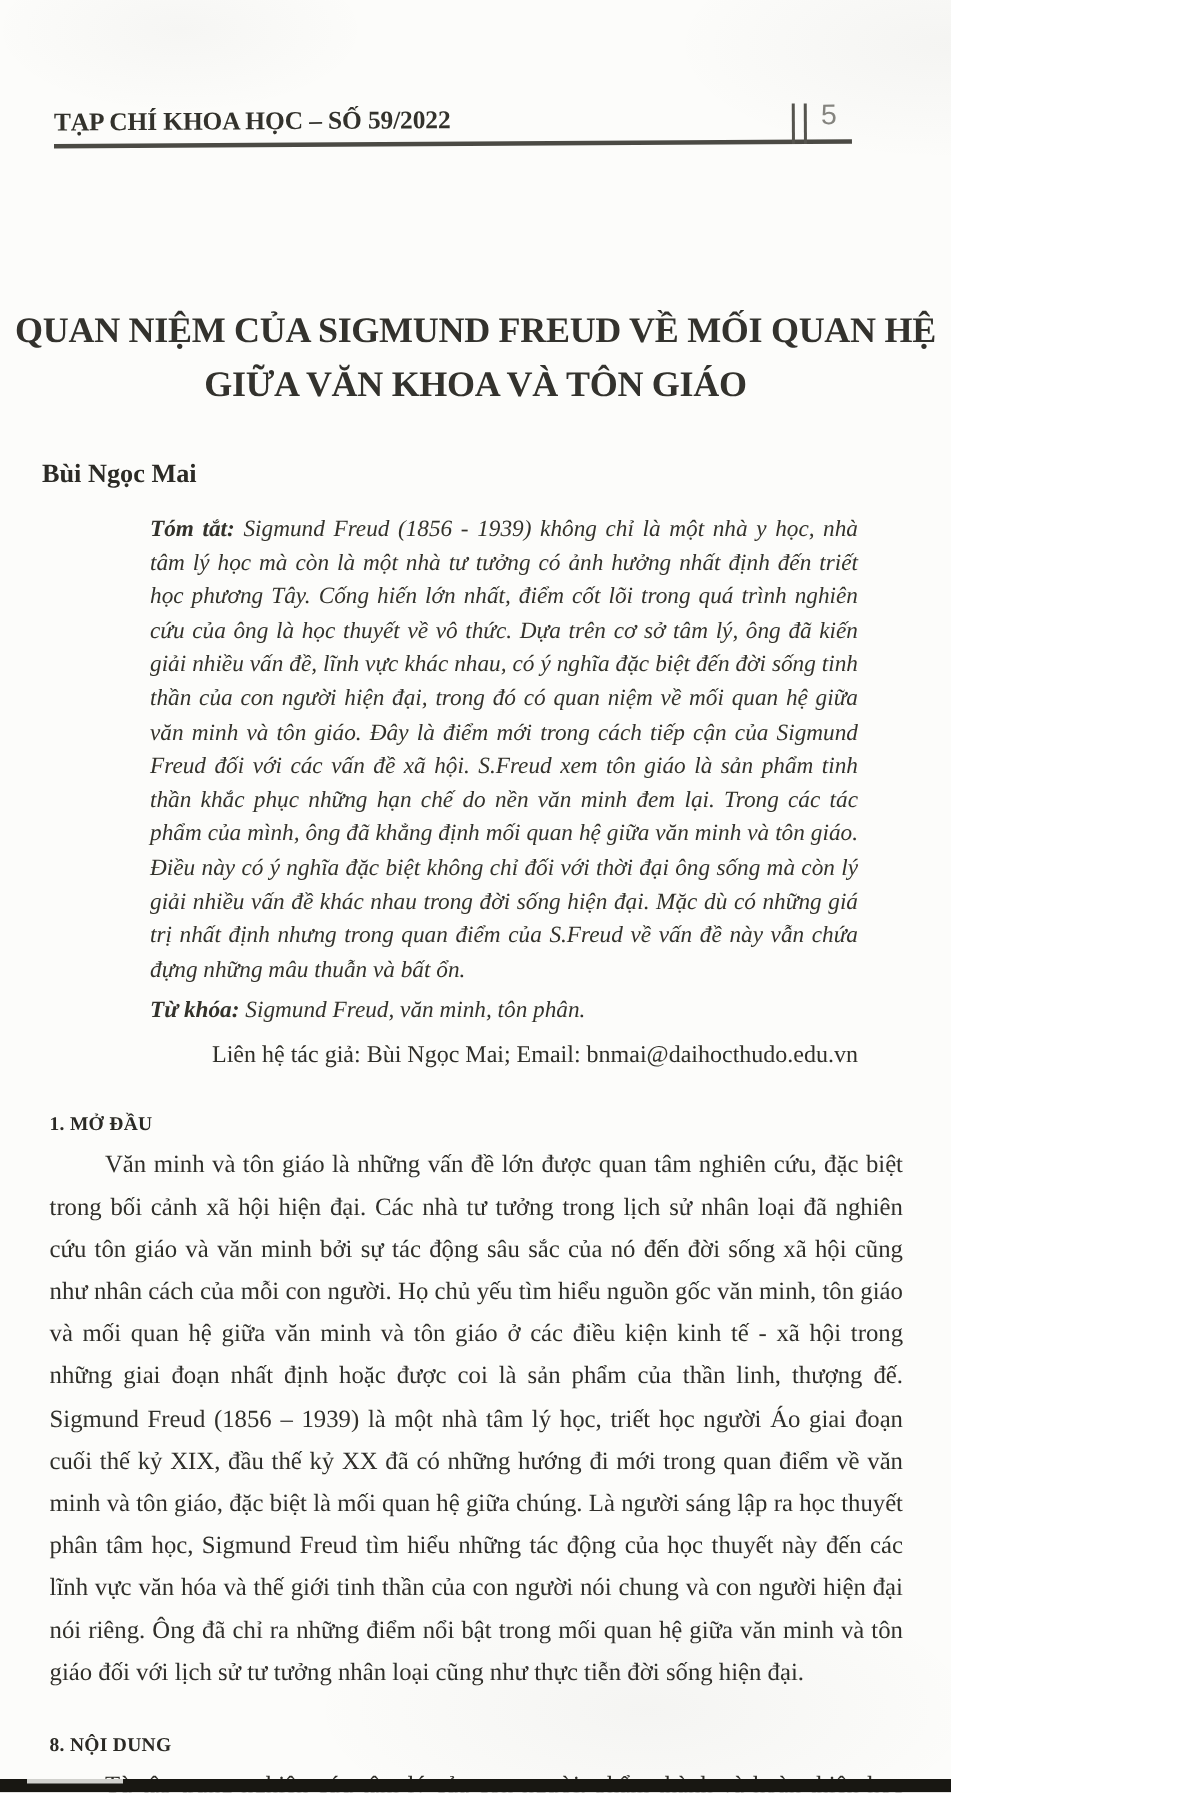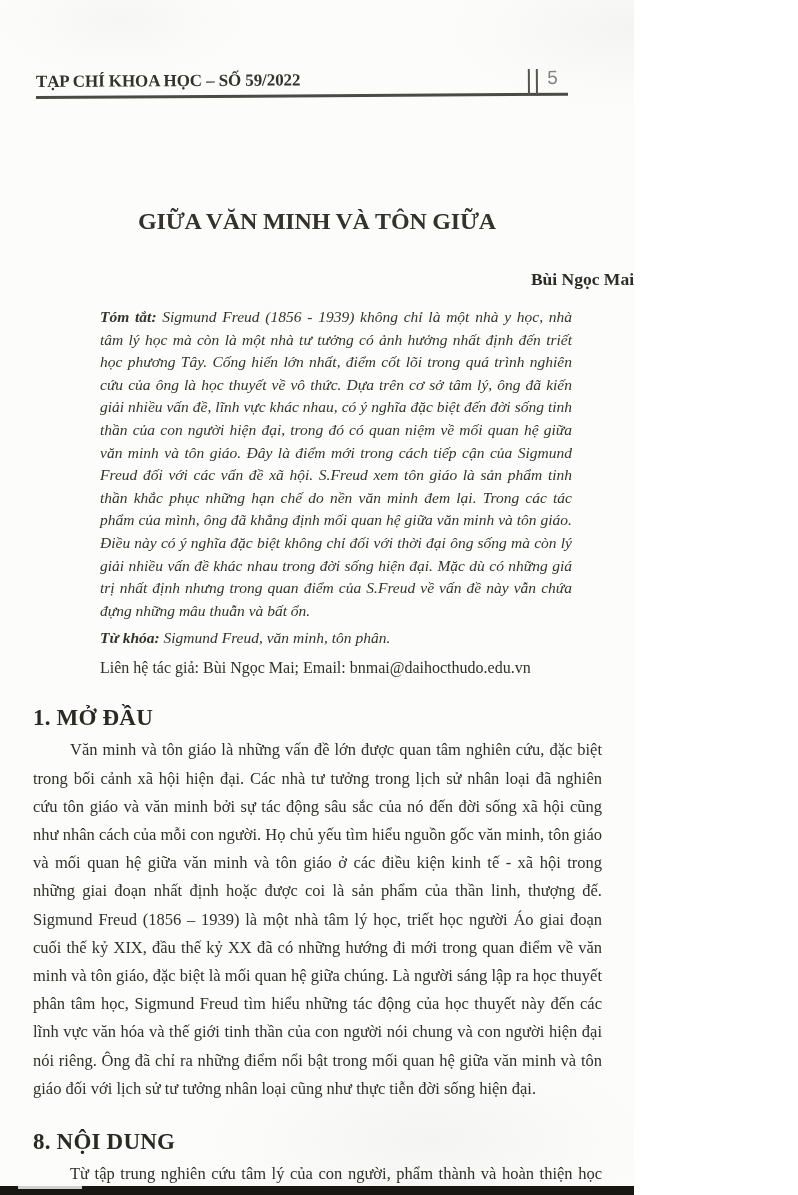--- a/index.html
+++ b/index.html
@@ -43,34 +43,34 @@
     font-size:19px;color:#85847f;
     padding:0 10px 0 9px;line-height:22px;
   }
 
   
   .title{
     margin-top:104px;text-align:center;
     font-weight:bold;font-size:24px;line-height:36px;
     letter-spacing:-0.2px;color:#33322d;
   }
-  .author{margin-top:30px;text-align:right;font-weight:bold;font-size:17.5px;color:#2c2b26;}
+  .author{margin-top:30px;text-align:left;font-weight:bold;font-size:17.5px;color:#2c2b26;padding-left:28px;}
   .affiliation{margin-top:7px;text-align:center;font-style:italic;font-size:16.5px;color:#38372f;}
 
   
   .meta{margin:16px 62px 0 100px;color:#33322b;}
   .abstract{margin:0;font-style:italic;font-size:15.5px;line-height:22.6px;text-align:justify;}
   .lbl{font-weight:bold;text-align:right;}
   .keywords{margin:5px 0 0;font-style:italic;font-size:15.5px;line-height:22px;}
   .received{margin:12px 0 0;font-style:normal;font-size:16px;line-height:22px;color:#302f29;}
-  .contact{margin:8px 0 0;font-style:normal;font-size:16px;line-height:22px;color:#302f29;}
+  .contact{margin:8px 0 0;font-style:normal;font-size:16px;line-height:22px;color:#302f29;text-align:right;}
 
   
   .content{margin:0 32px 0 33px;}
-  .sec-h{margin:26px 0 0;font-size:23px;font-weight:bold;letter-spacing:0.2px;color:#2a2924;}
+  .sec-h{margin:26px 0 0;font-size:13px;font-weight:bold;letter-spacing:0.2px;color:#2a2924;}
   .sec-p{
     margin:5px 0 0;
     font-size:16.5px;line-height:28.2px;
     text-align:justify;text-indent:37px;
     color:#302f2a;
   }
 
   
   .scanbar{position:absolute;left:0;right:0;bottom:0;height:9px;background:#181712;}
   .scanbar .notch{position:absolute;left:18px;top:0;width:64px;height:3px;background:#f2f2ef;opacity:.85;}
@@ -80,21 +80,22 @@
 
 <div class="page">
 
   <div class="header">
     <span class="journal">TẠP CHÍ KHOA HỌC – SỐ 59/2022</span>
     <span class="dbar"></span>
     <span class="pagenum">5</span>
   </div>
 
   <div class="title">
-    <div>GIỮA VĂN MINH VÀ TÔN GIỮA</div>
+    <div>QUAN NIỆM CỦA SIGMUND FREUD VỀ MỐI QUAN HỆ</div>
+    <div>GIỮA VĂN KHOA VÀ TÔN GIÁO</div>
   </div>
 
   <div class="author">Bùi Ngọc Mai</div>
 
   <div class="meta">
     <p class="abstract"><span class="lbl">Tóm tắt:</span> <span>Sigmund Freud (1856 - 1939) không chỉ là một nhà y học, nhà tâm lý học mà còn là một nhà tư tưởng có ảnh hưởng nhất định đến triết học phương Tây. Cống hiến lớn nhất, điểm cốt lõi trong quá trình nghiên cứu của ông là học thuyết về vô thức. Dựa trên cơ sở tâm lý, ông đã kiến giải nhiều vấn đề, lĩnh vực khác nhau, có ý nghĩa đặc biệt đến đời sống tinh thần của con người hiện đại, trong đó có quan niệm về mối quan hệ giữa văn minh và tôn giáo. Đây là điểm mới trong cách tiếp cận của Sigmund Freud đối với các vấn đề xã hội. S.Freud xem tôn giáo là sản phẩm tinh thần khắc phục những hạn chế do nền văn minh đem lại. Trong các tác phẩm của mình, ông đã khẳng định mối quan hệ giữa văn minh và tôn giáo. Điều này có ý nghĩa đặc biệt không chỉ đối với thời đại ông sống mà còn lý giải nhiều vấn đề khác nhau trong đời sống hiện đại. Mặc dù có những giá trị nhất định nhưng trong quan điểm của S.Freud về vấn đề này vẫn chứa đựng những mâu thuẫn và bất ổn.</span></p>
     <p class="keywords"><span class="lbl">Từ khóa:</span> <span>Sigmund Freud, văn minh, tôn phân.</span></p>
     <p class="contact">Liên hệ tác giả: Bùi Ngọc Mai; Email: bnmai@daihocthudo.edu.vn</p>
   </div>
 

